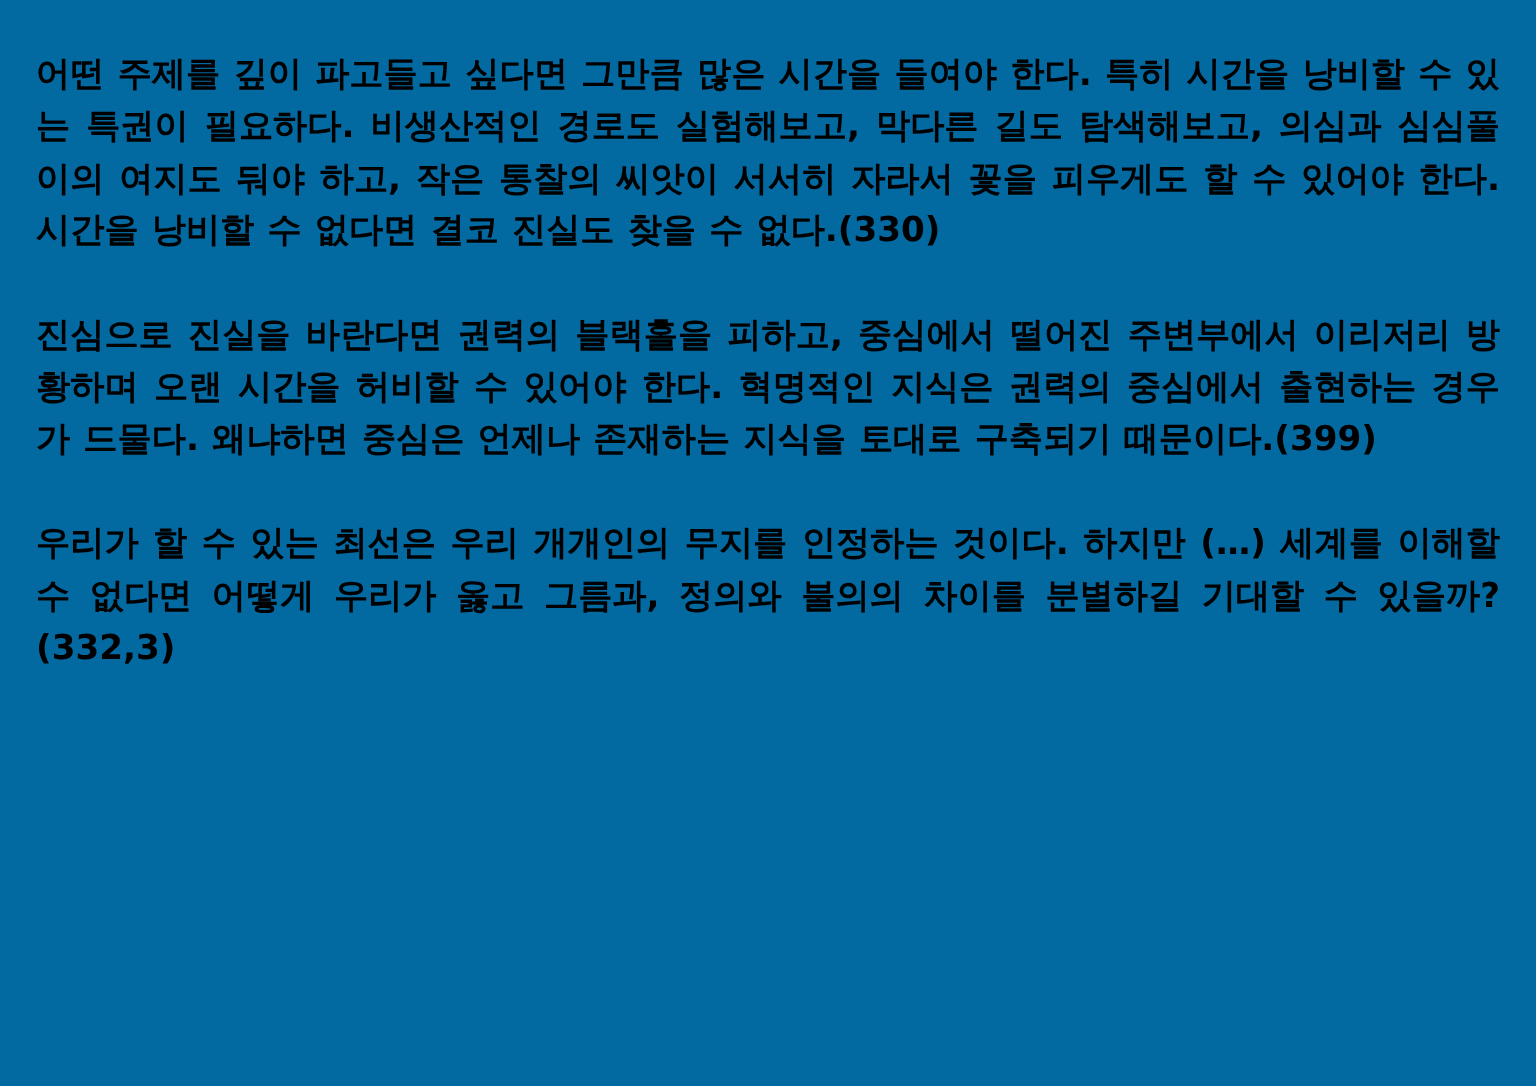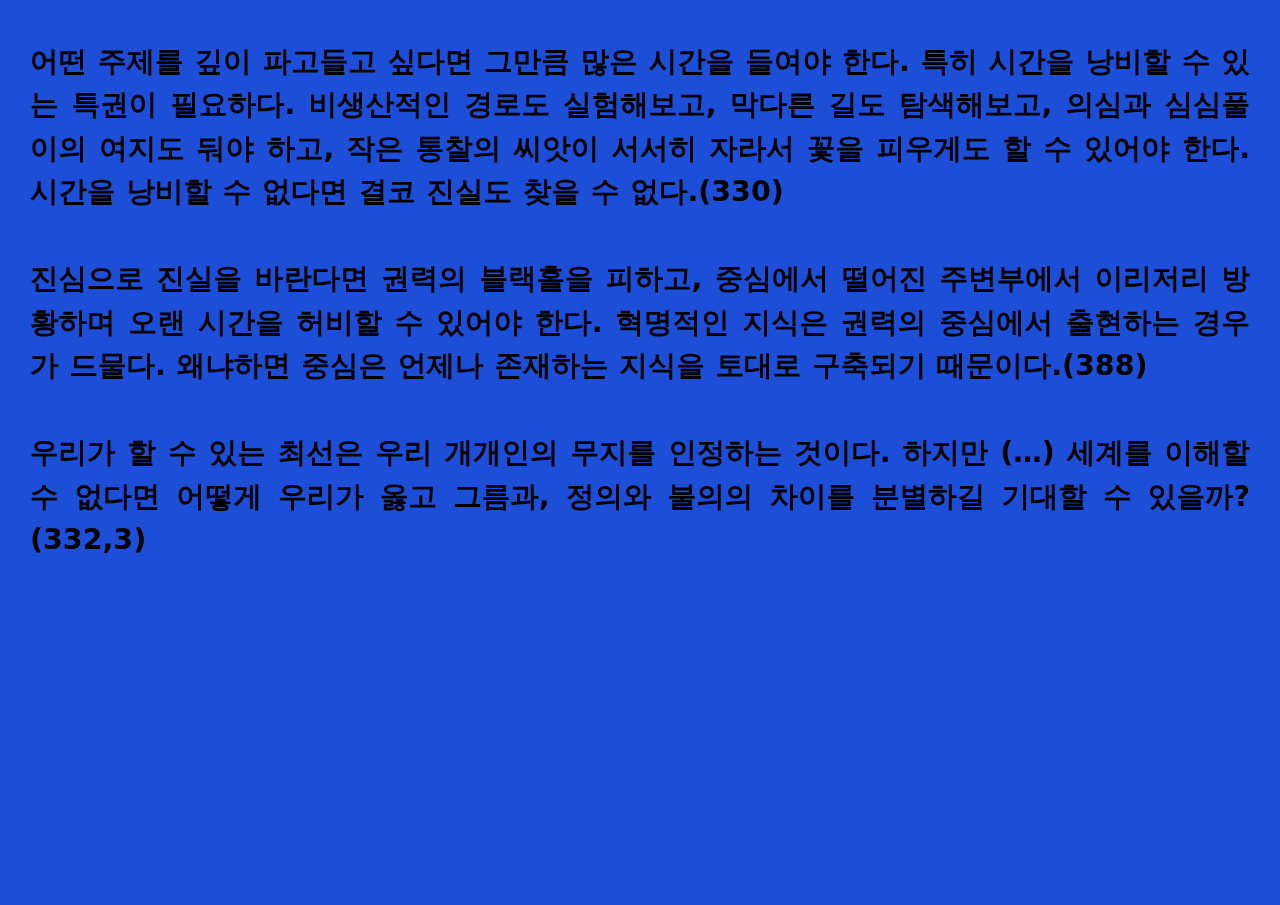--- a/index.html
+++ b/index.html
@@ -11,21 +11,21 @@
     height: 905px;
     background: #ffffff;
     font-family: "DejaVu Sans", "Liberation Sans", sans-serif;
     overflow: hidden;
   }
   .page {
     box-sizing: border-box;
     width: 1280px;
     height: 905px;
     padding: 40px 30px 0 30px;
-    background: #1d4ed8;
+    background: #0369a1;
   }
   .para {
     font-size: 28.5px;
     line-height: 1.52;
     font-weight: 700;
     color: #000000;
     text-align: justify;
     text-justify: inter-character;
     letter-spacing: 0px;
     word-spacing: 1px;
@@ -36,15 +36,15 @@
   }
   .para.last-line-natural {
     text-align-last: left;
   }
 </style>
 </head>
 <body>
 
 <div class="page">
   <p class="para last-line-natural">어떤 주제를 깊이 파고들고 싶다면 그만큼 많은 시간을 들여야 한다. 특히 시간을 낭비할 수 있는 특권이 필요하다. 비생산적인 경로도 실험해보고, 막다른 길도 탐색해보고, 의심과 심심풀이의 여지도 둬야 하고, 작은 통찰의 씨앗이 서서히 자라서 꽃을 피우게도 할 수 있어야 한다. 시간을 낭비할 수 없다면 결코 진실도 찾을 수 없다.(330)</p>
-  <p class="para last-line-natural">진심으로 진실을 바란다면 권력의 블랙홀을 피하고, 중심에서 떨어진 주변부에서 이리저리 방황하며 오랜 시간을 허비할 수 있어야 한다. 혁명적인 지식은 권력의 중심에서 출현하는 경우가 드물다. 왜냐하면 중심은 언제나 존재하는 지식을 토대로 구축되기 때문이다.(388)</p>
+  <p class="para last-line-natural">진심으로 진실을 바란다면 권력의 블랙홀을 피하고, 중심에서 떨어진 주변부에서 이리저리 방황하며 오랜 시간을 허비할 수 있어야 한다. 혁명적인 지식은 권력의 중심에서 출현하는 경우가 드물다. 왜냐하면 중심은 언제나 존재하는 지식을 토대로 구축되기 때문이다.(399)</p>
   <p class="para last-line-natural">우리가 할 수 있는 최선은 우리 개개인의 무지를 인정하는 것이다. 하지만 (…) 세계를 이해할 수 없다면 어떻게 우리가 옳고 그름과, 정의와 불의의 차이를 분별하길 기대할 수 있을까? (332,3)</p>
 </div>
 
 </body></html>

